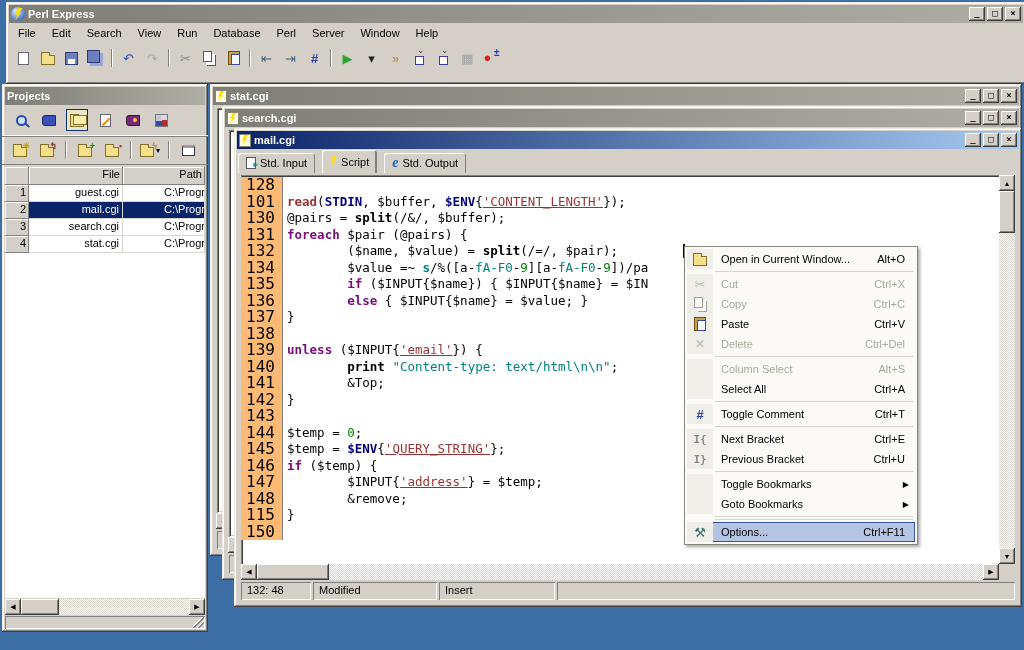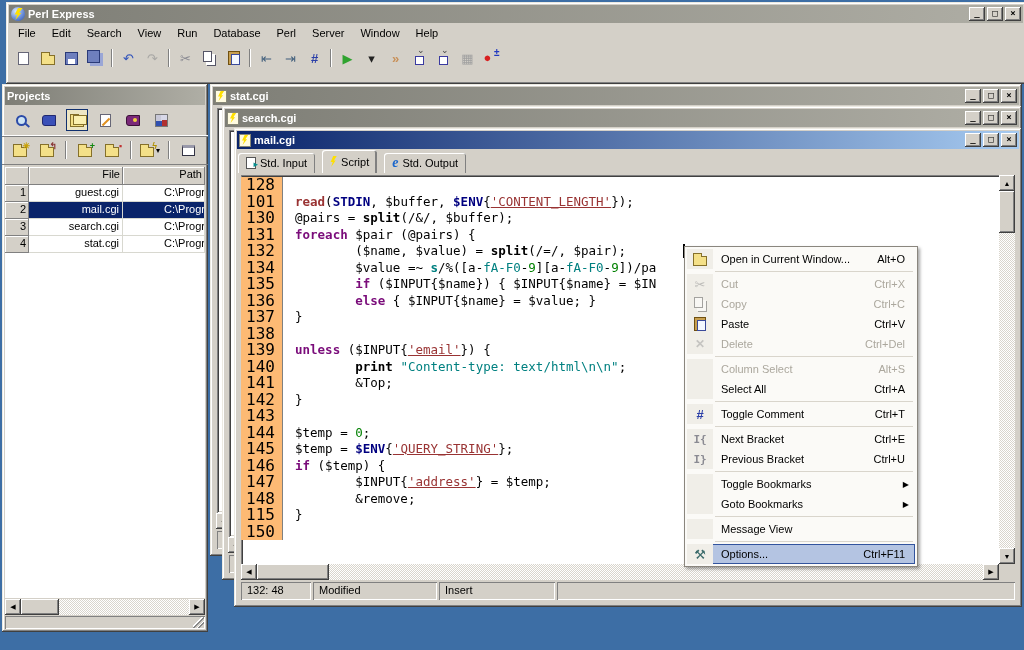--- a/index.html
+++ b/index.html
@@ -118,21 +118,21 @@
   .t-page{width:10px;height:12px;background:#fff;border:1px solid #555;position:relative;}
   .t-page::after{content:"▸";color:#089090;position:absolute;right:-3px;top:1px;font-size:9px;}
   .t-e{color:#1A66CC;font-family:"Liberation Serif",serif;font-style:italic;font-weight:bold;font-size:14px;}
 
   
   #editor-well{flex:1;margin:2px 4px 0 4px;display:grid;grid-template-columns:1fr 16px;grid-template-rows:1fr 16px;background:#fff;}
   #rows{position:relative;overflow:hidden;padding-top:2px;font-family:"DejaVu Sans Mono",monospace;font-size:12.5px;}
   .cl{display:flex;height:16.5px;line-height:16.5px;white-space:pre;}
   .ln{flex:0 0 42px;background:#fdba74;border-right:1px solid #808080;text-align:right;padding-right:7px;
       font-size:16px;color:#000;}
-  .ct{padding-left:12px;text-align:right;}
+  .ct{padding-left:4px;text-align:right;}
   .cs-p{color:#000;}
   .cs-k{color:#7A0C7A;font-weight:bold;}
   .cs-f{color:#000;font-weight:bold;}
   .cs-r{color:#993333;font-weight:bold;}
   .cs-v{color:#000080;font-weight:bold;}
   .cs-s{color:#993333;text-decoration:underline;}
   .cs-q{color:#008080;}
   .cs-t{color:#008080;font-weight:bold;}
   .cs-n{color:#008000;}
   #caret{position:absolute;width:2px;height:14px;background:#000;left:442px;top:69px;}
@@ -577,24 +577,20 @@
       <span class="m-ico"></span>
       <span class="m-label">Toggle Bookmarks</span>
       <span class="m-sub">▶</span>
     </div>
     <div class="m-item">
       <span class="m-ico"></span>
       <span class="m-label">Goto Bookmarks</span>
       <span class="m-sub">▶</span>
     </div>
     <div class="m-sep"></div>
-    <div class="m-item">
-      <span class="m-ico"></span>
-      <span class="m-label">Message View</span>
-    </div>
     <div class="m-sep"></div>
     <div class="m-item m-hl">
       <span class="m-ico">
         <span class="mi-tools">⚒</span>
       </span>
       <span class="m-label">Options...</span>
       <span class="m-short">Ctrl+F11</span>
     </div>
   </div>
 

